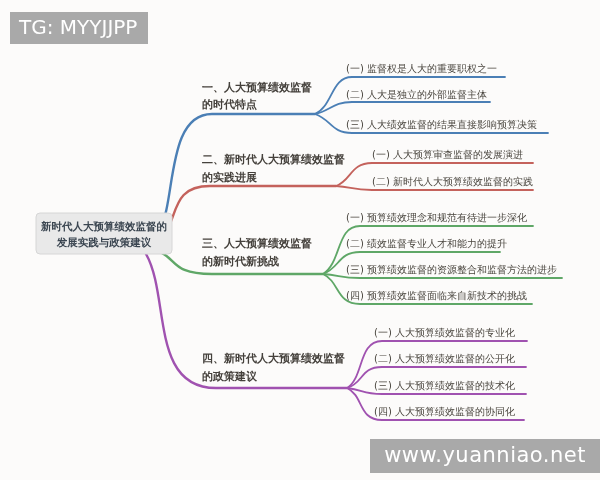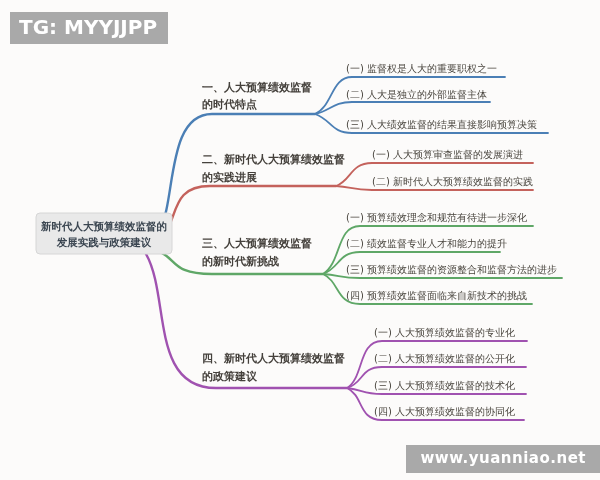--- a/index.html
+++ b/index.html
@@ -10,24 +10,24 @@
   }
   .canvas-wrap{position:absolute;inset:0;}
   svg{display:block;}
   .lbl{font-size:11px;font-weight:600;fill:#45413c;}
   .sub{font-size:10px;font-weight:500;fill:#4a463f;}
   .root-text{font-size:10.5px;font-weight:600;fill:#3a4550;text-anchor:middle;}
   .mainline{fill:none;stroke-width:2.4;stroke-linecap:round;}
   .subline{fill:none;stroke-width:1.8;stroke-linecap:round;}
   .wm{
     position:absolute;color:#ffffff;background:#a9a9a9;
-    font-family:"DejaVu Sans",sans-serif;white-space:nowrap;font-weight:bold;
+    font-family:"DejaVu Sans",sans-serif;white-space:nowrap;
   }
   .wm-top{left:10px;top:12px;font-size:20px;padding:3px 11px 5px 9px;}
-  .wm-bottom{right:0;bottom:7px;font-size:15px;padding:4px 14px 6px 14px;letter-spacing:0.5px;}
+  .wm-bottom{right:0;bottom:7px;font-size:21px;padding:4px 14px 6px 14px;letter-spacing:0.5px;}
 </style>
 </head>
 <body>
 
 <div class="canvas-wrap">
 <svg width="600" height="480" viewBox="0 0 600 480">
 
   <g>
     <path class="mainline" d="M160,228 C176,202 166,114 212,114 H315" stroke="#4b7fb5"></path>
     <path class="subline" d="M315,114 C333,106 331,77 352,77 H505" stroke="#4b7fb5"></path>

